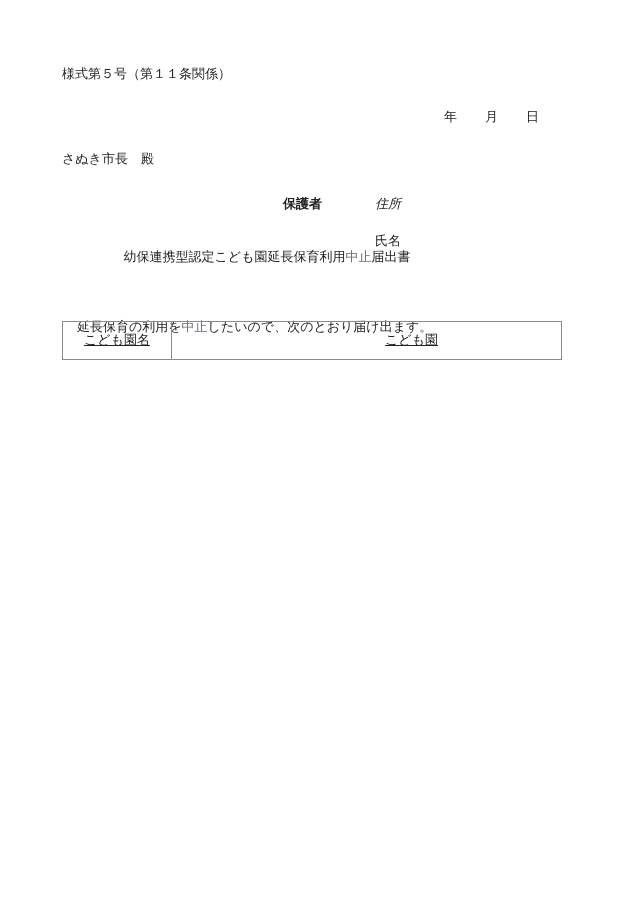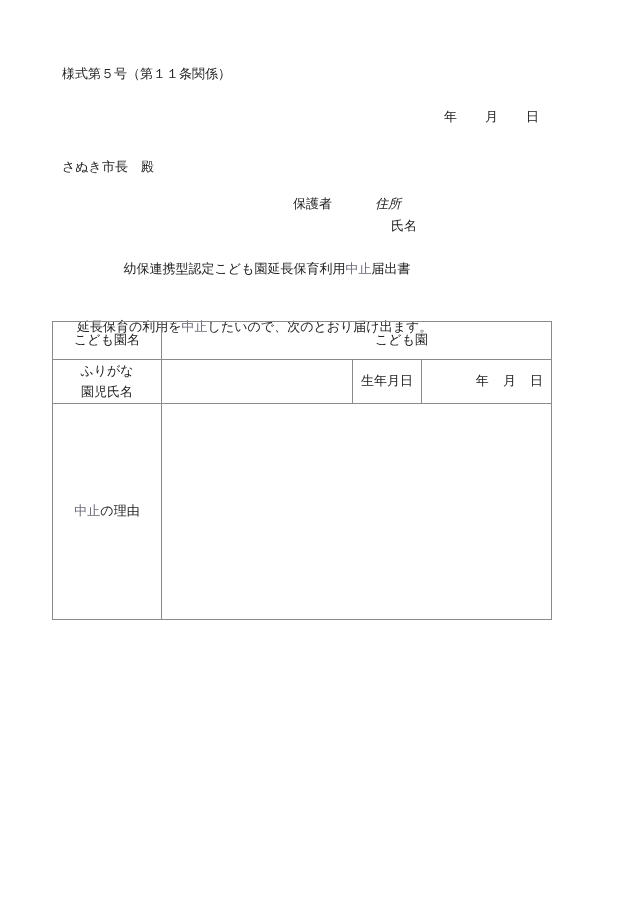--- a/index.html
+++ b/index.html
@@ -6,29 +6,29 @@
     body {
       width: 630px; height: 903px; position: relative; overflow: hidden;
       font-family: "DejaVu Serif", "Liberation Serif", serif;
       color: #222; font-size: 13px;
     }
     .abs { position: absolute; white-space: nowrap; line-height: 1; text-align: center; }
     .hl { color: #6b6b7a; }
     .form-no { left: 62px; top: 67px; }
     .date-line { left: 444px; top: 110px; }
     .date-line span { display: inline-block; }
-    .addressee { left: 62px; top: 160px; }
-    .guardian-label { left: 293px; top: 197px; }
+    .addressee { left: 62px; top: 153px; font-family: Liberation Mono, monospace; }
+    .guardian-label { left: 283px; top: 197px; font-weight: bold; }
     .addr-label { left: 375px; top: 197px; font-style: italic; }
-    .name-label { left: 375px; top: 219px; margin-left: 16px; }
-    .title { left: 0; width: 534px; text-align: center; top: 262px; }
+    .name-label { left: 375px; top: 234px; }
+    .title { left: 0; width: 534px; text-align: center; top: 250px; }
     .intro { left: 77px; top: 320px; }
     table.form {
-      position: absolute; left: 52px; top: 321px;
-      width: 499px; border-collapse: collapse; table-layout: fixed;
+      position: absolute; left: 62px; top: 321px;
+      width: 499px; border-collapse: collapse; table-layout: fixed; text-decoration: underline;
     }
     table.form td {
       border: 1px solid #8a8a8a; padding: 0; text-align: center;
       vertical-align: middle; font-size: 13px; line-height: 1.6;
     }
     .row1 td { height: 37px; }
     .row2 td { height: 43px; }
     .row3 td { height: 37px; }
     .row4 td { height: 215px; }
     .dob-val { text-align: right !important; padding-right: 8px !important; word-spacing: 10px; }
@@ -62,31 +62,14 @@
     <col style="width:109px">
     <col style="width:191px">
     <col style="width:69px">
     <col style="width:130px">
   </colgroup>
   <tbody>
       <tr class="row1">
     <td>こども園名</td>
     <td colspan="3" style="padding-left:90px">こども園</td>
   </tr>
-  <tr class="row2">
-    <td>
-      <div>ふりがな</div>
-      <div>園児氏名</div>
-    </td>
-    <td></td>
-    <td>生年月日</td>
-    <td class="dob-val">
-      <span>年</span>
-      <span>月</span>
-      <span>日</span>
-    </td>
-  </tr>
-  <tr class="row4">
-    <td><span class="hl">中止</span><span>の理由</span></td>
-    <td colspan="3"></td>
-  </tr>
 </tbody>
   </table>
 
 </body></html>

